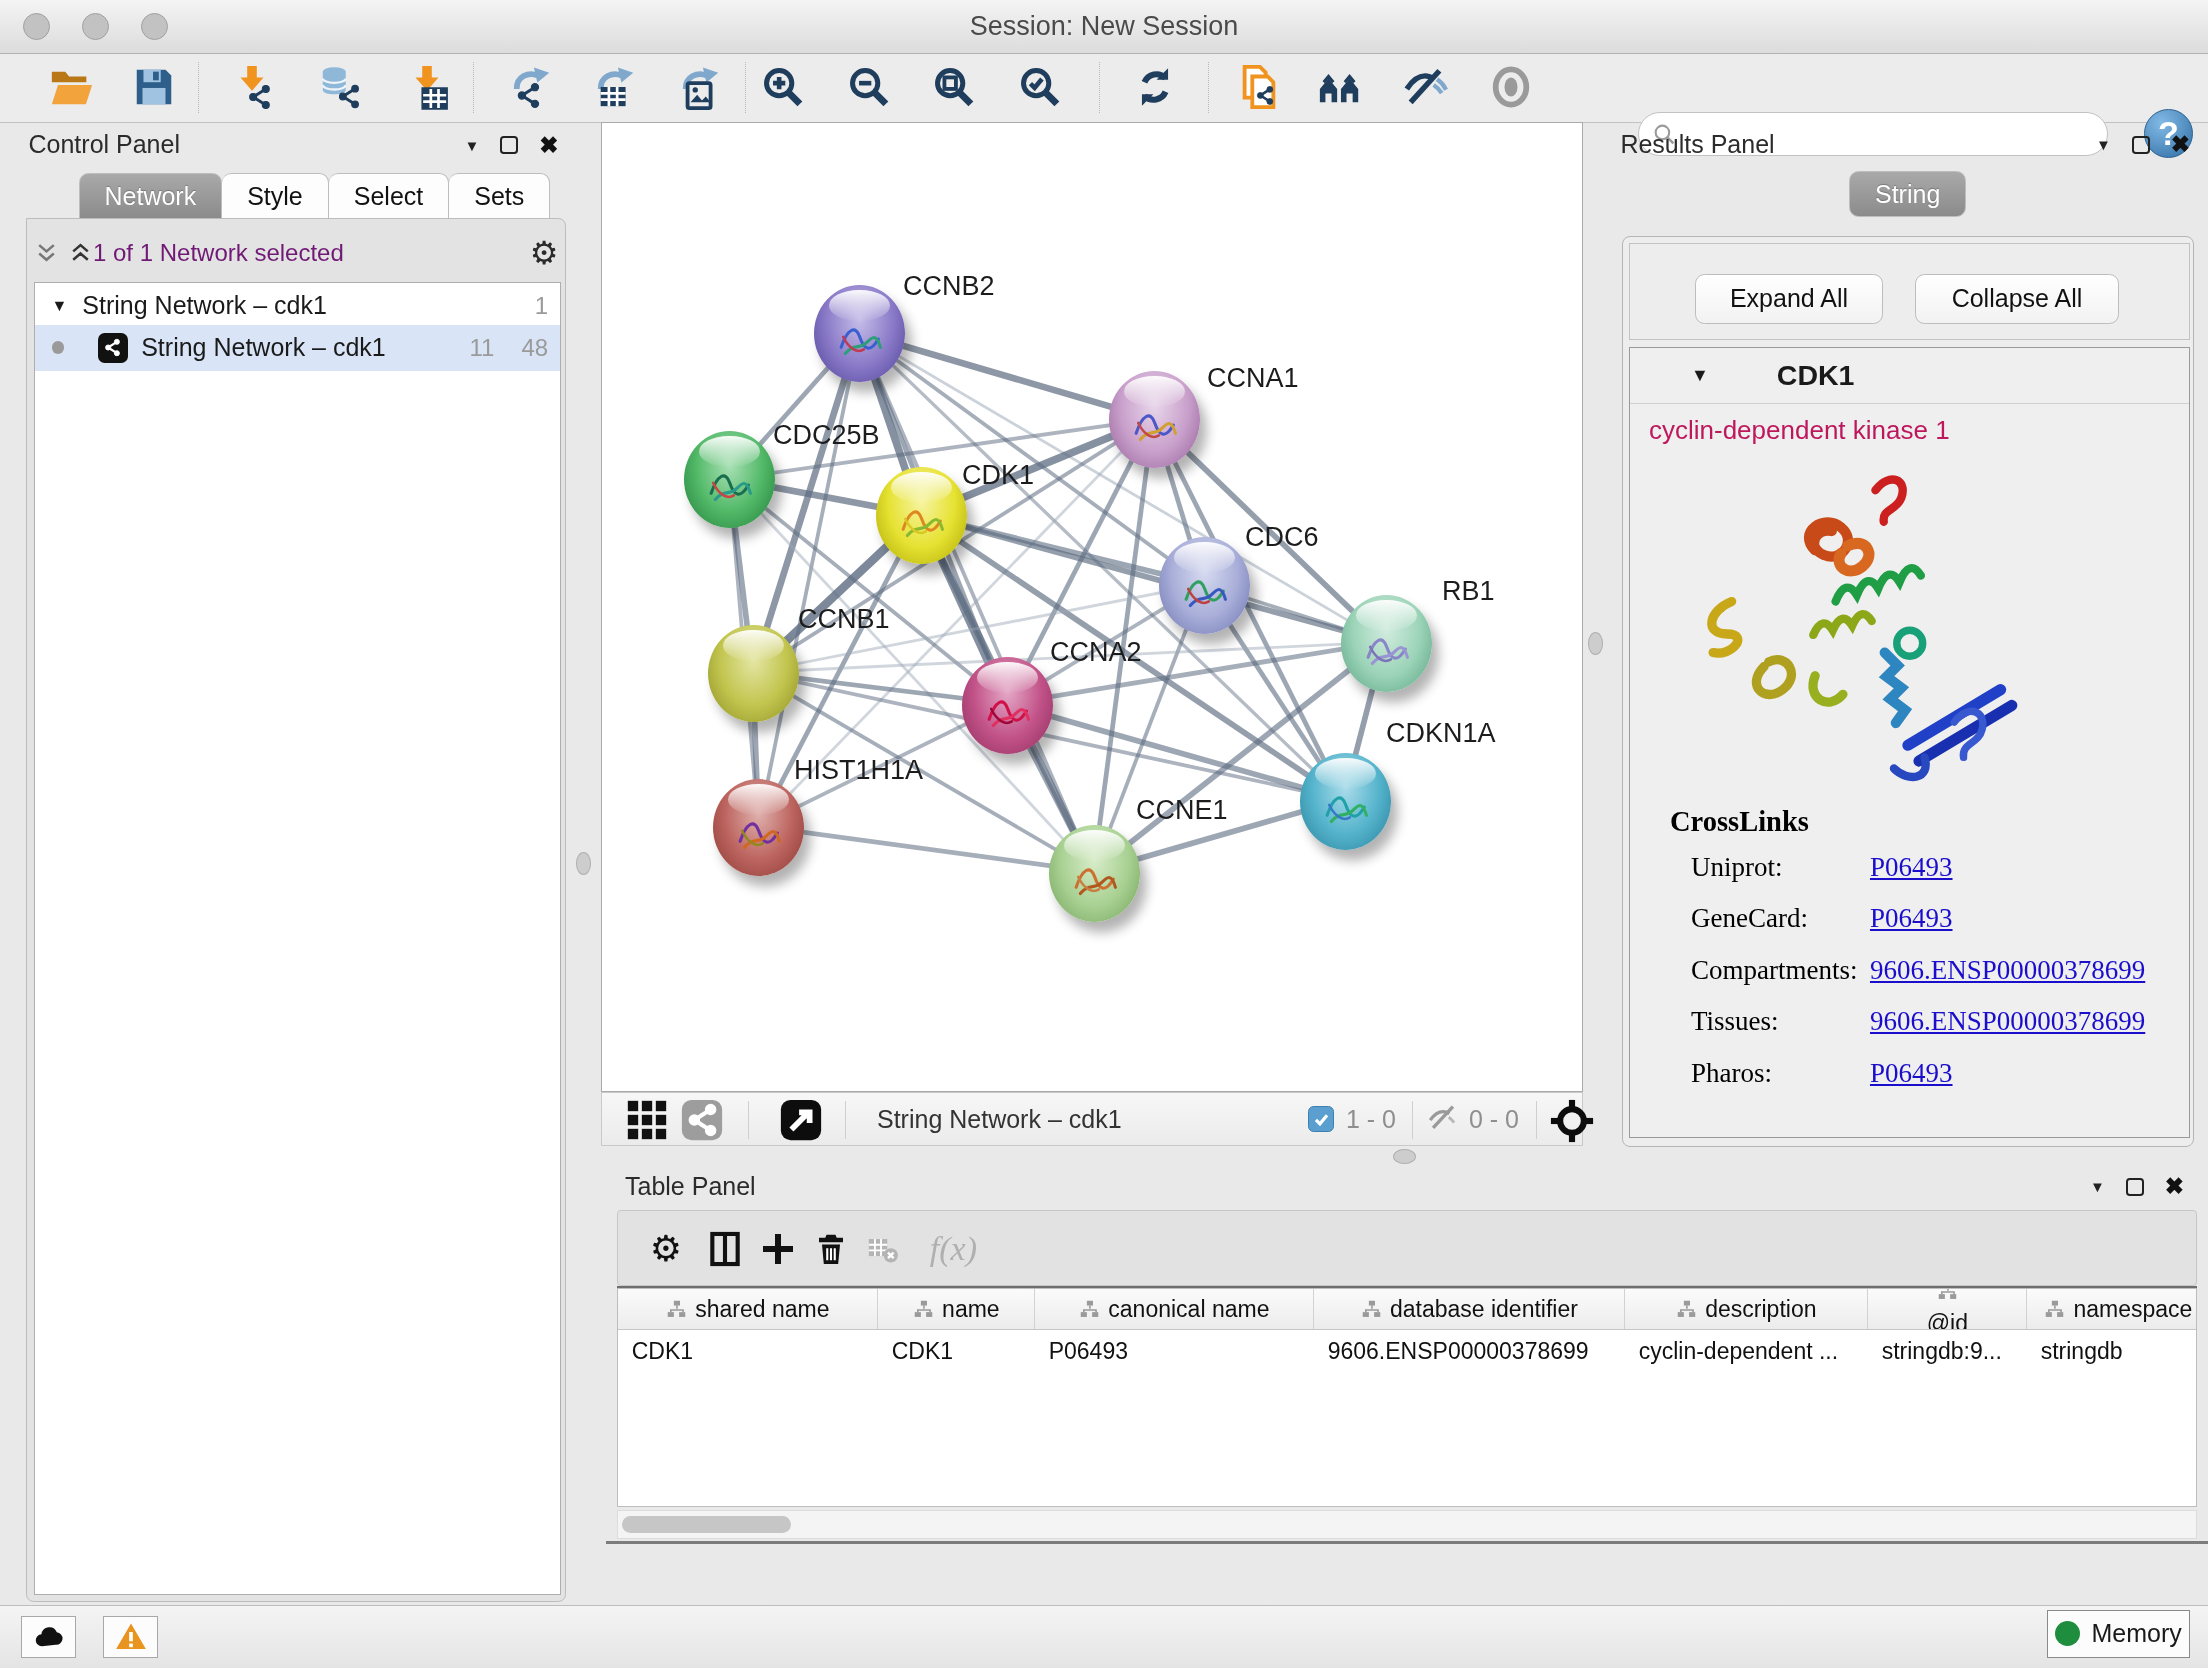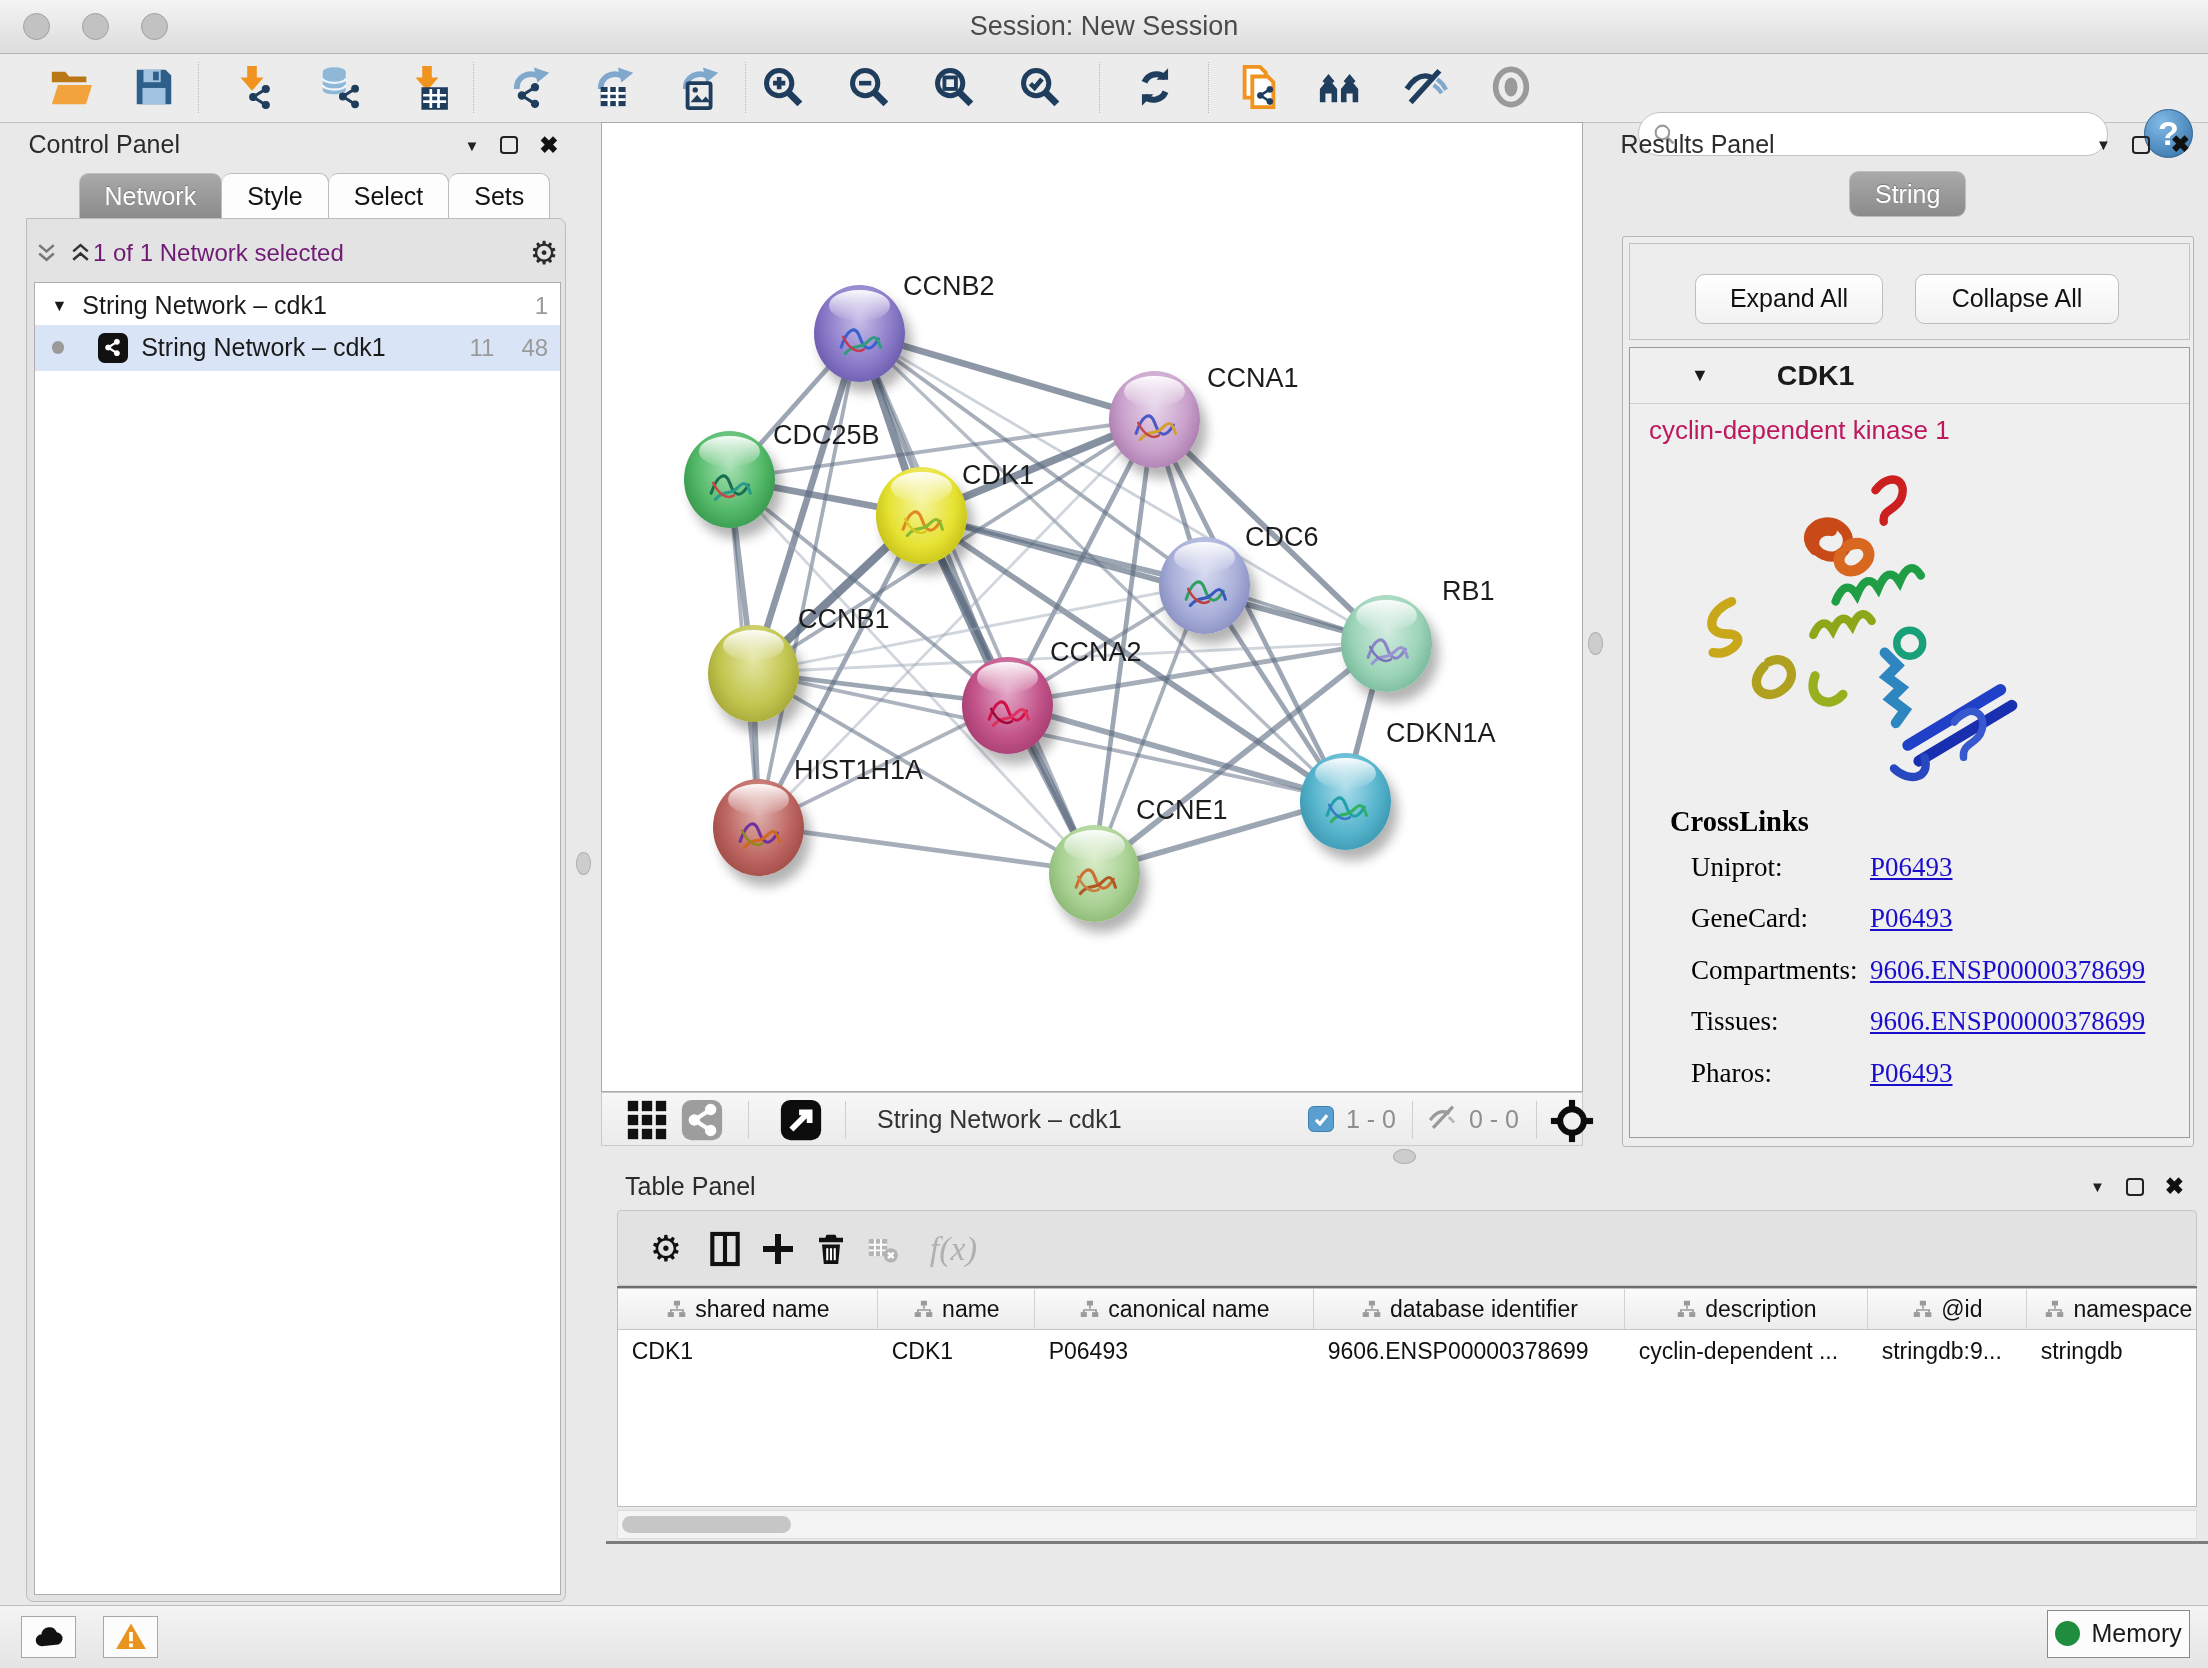--- a/index.html
+++ b/index.html
@@ -63,21 +63,21 @@
   #network-toolbar{left:601px;top:1092px;width:982px;height:54px;background:linear-gradient(#f7f7f7,#ebebeb);
      border:1px solid #c9c9c9;box-sizing:border-box}
   .ntb-sep{position:absolute;top:7.6px;height:38px;border-left:1px solid #cfcfcf}
   #ntb-title{font-size:25px;color:#333}
   .ntb-count{font-size:25px;color:#8e8e8e}
   #ntb-check{width:26px;height:26px;border-radius:5.7px;background:#5a9fd0;border:1px solid #3d7fae;box-sizing:border-box;
      display:flex;align-items:center;justify-content:center}
   .handle{background:#cdcdcd;border:1px solid #b0b0b0;border-radius:50%}
   
   #results-panel{left:1609px;top:122px;width:599px;height:1041px}
-  #rp-outer{left:13.3px;top:114px;width:572px;height:911px;background:#ededed;border:1px solid #b5b5b5;border-radius:3px;box-sizing:border-box}
+  #rp-outer{left:13.3px;top:114px;width:572px;height:911px;background:#ededed;border:1px solid #b5b5b5;border-radius:8px;box-sizing:border-box}
   #rp-topbox{left:5.7px;top:5.7px;width:561px;height:97px;border:1px solid #c2c2c2;box-sizing:border-box}
   .rp-btn{position:absolute;top:30px;height:48px;background:linear-gradient(#ffffff,#f2f2f2);border:1px solid #bdbdbd;
      border-radius:9.5px;font-size:25px;display:flex;align-items:center;justify-content:center;color:#111}
   #rp-section{left:5.7px;top:110px;width:561px;height:791px;border:1.9px solid #9a9a9a;box-sizing:border-box;background:#efefef}
   #rp-sec-head{left:0;top:0;width:100%;height:55px;display:flex;align-items:center;border-bottom:1px solid #cfcfcf}
   #rp-desc{font-size:26px;color:#be185d}
   .xl{font-family:"Liberation Serif",serif}
   #xl-head{font-size:28.5px;font-weight:bold;color:#000}
   .xl-row{position:absolute;font-size:27px}
   .xl-label{color:#000}
@@ -719,21 +719,21 @@
           <svg viewBox="0 0 24 24">
             <g fill="#9a9a9a">
               <rect x="9" y="2" width="7" height="5.5"></rect>
               <rect x="2" y="15" width="7" height="5.5"></rect>
               <rect x="15" y="15" width="7" height="5.5"></rect>
             </g>
             <path d="M12.5 7.5v3.5M5.5 15v-2.5h14V15" stroke="#9a9a9a" stroke-width="1.8" fill="none"></path>
           </svg>
           <span>description</span>
         </div>
-        <div class="th" style="width: 159px;">
+        <div class="th" style="width: 159px; flex-direction: column;">
           <svg viewBox="0 0 24 24">
             <g fill="#9a9a9a">
               <rect x="9" y="2" width="7" height="5.5"></rect>
               <rect x="2" y="15" width="7" height="5.5"></rect>
               <rect x="15" y="15" width="7" height="5.5"></rect>
             </g>
             <path d="M12.5 7.5v3.5M5.5 15v-2.5h14V15" stroke="#9a9a9a" stroke-width="1.8" fill="none"></path>
           </svg>
           <span>@id</span>
         </div>

